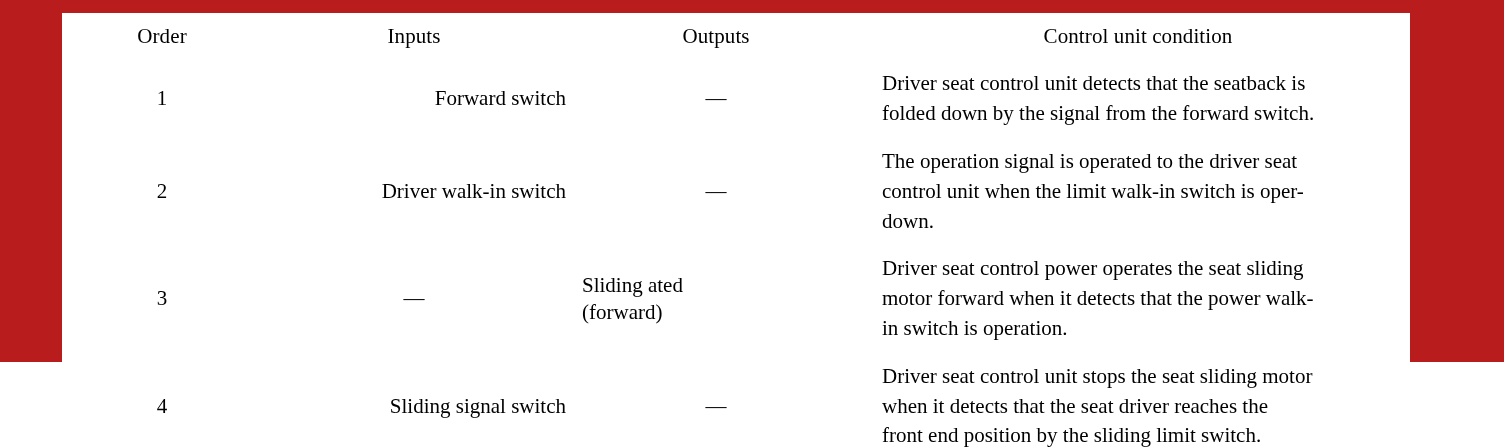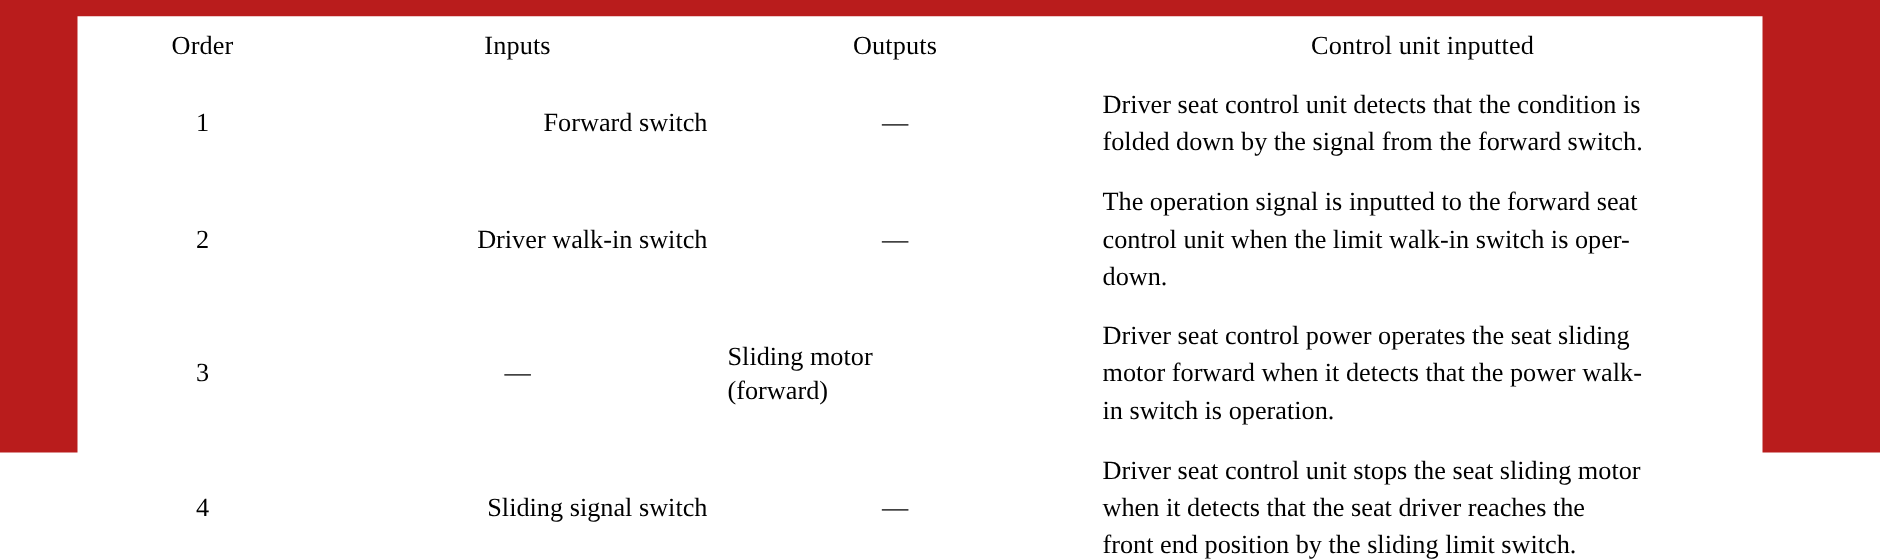--- a/index.html
+++ b/index.html
@@ -153,74 +153,74 @@
         <th class="cell-order">
           <span class="hdr-text">Order</span>
         </th>
         <th class="cell-inputs">
           <span class="hdr-text">Inputs</span>
         </th>
         <th class="cell-outputs">
           <span class="hdr-text">Outputs</span>
         </th>
         <th class="cell-cond">
-          <span class="hdr-text">Control unit inputted</span>
+          <span class="hdr-text">Control unit condition</span>
         </th>
       </tr>
     </thead>
 
     <tbody>
 
       <tr class="data-row r1">
         <td class="cell-order">
           <span class="cell-inner">1</span>
         </td>
         <td class="cell-inputs">
           <span class="cell-inner">Forward switch</span>
         </td>
         <td class="cell-outputs">
           <span class="cell-inner"><span class="dash">—</span></span>
         </td>
         <td class="cell-cond">
           <span class="cell-inner">
-            <span class="line">Driver seat control unit detects that the condition is</span>
+            <span class="line">Driver seat control unit detects that the seatback is</span>
             <span class="line">folded down by the signal from the forward switch.</span>
           </span>
         </td>
       </tr>
 
       <tr class="data-row r2">
         <td class="cell-order">
           <span class="cell-inner">2</span>
         </td>
         <td class="cell-inputs">
           <span class="cell-inner">Driver walk-in switch</span>
         </td>
         <td class="cell-outputs">
           <span class="cell-inner"><span class="dash">—</span></span>
         </td>
         <td class="cell-cond">
           <span class="cell-inner">
-            <span class="line">The operation signal is inputted to the forward seat</span>
+            <span class="line">The operation signal is operated to the driver seat</span>
             <span class="line">control unit when the limit walk-in switch is oper-</span>
             <span class="line">down.</span>
           </span>
         </td>
       </tr>
 
       <tr class="data-row r3">
         <td class="cell-order">
           <span class="cell-inner">3</span>
         </td>
         <td class="cell-inputs dash-cell">
           <span class="cell-inner"><span class="dash">—</span></span>
         </td>
         <td class="cell-outputs text-cell">
           <span class="cell-inner">
-            <span class="line">Sliding motor</span>
+            <span class="line">Sliding ated</span>
             <span class="line">(forward)</span>
           </span>
         </td>
         <td class="cell-cond">
           <span class="cell-inner">
             <span class="line">Driver seat control power operates the seat sliding</span>
             <span class="line">motor forward when it detects that the power walk-</span>
             <span class="line">in switch is operation.</span>
           </span>
         </td>

